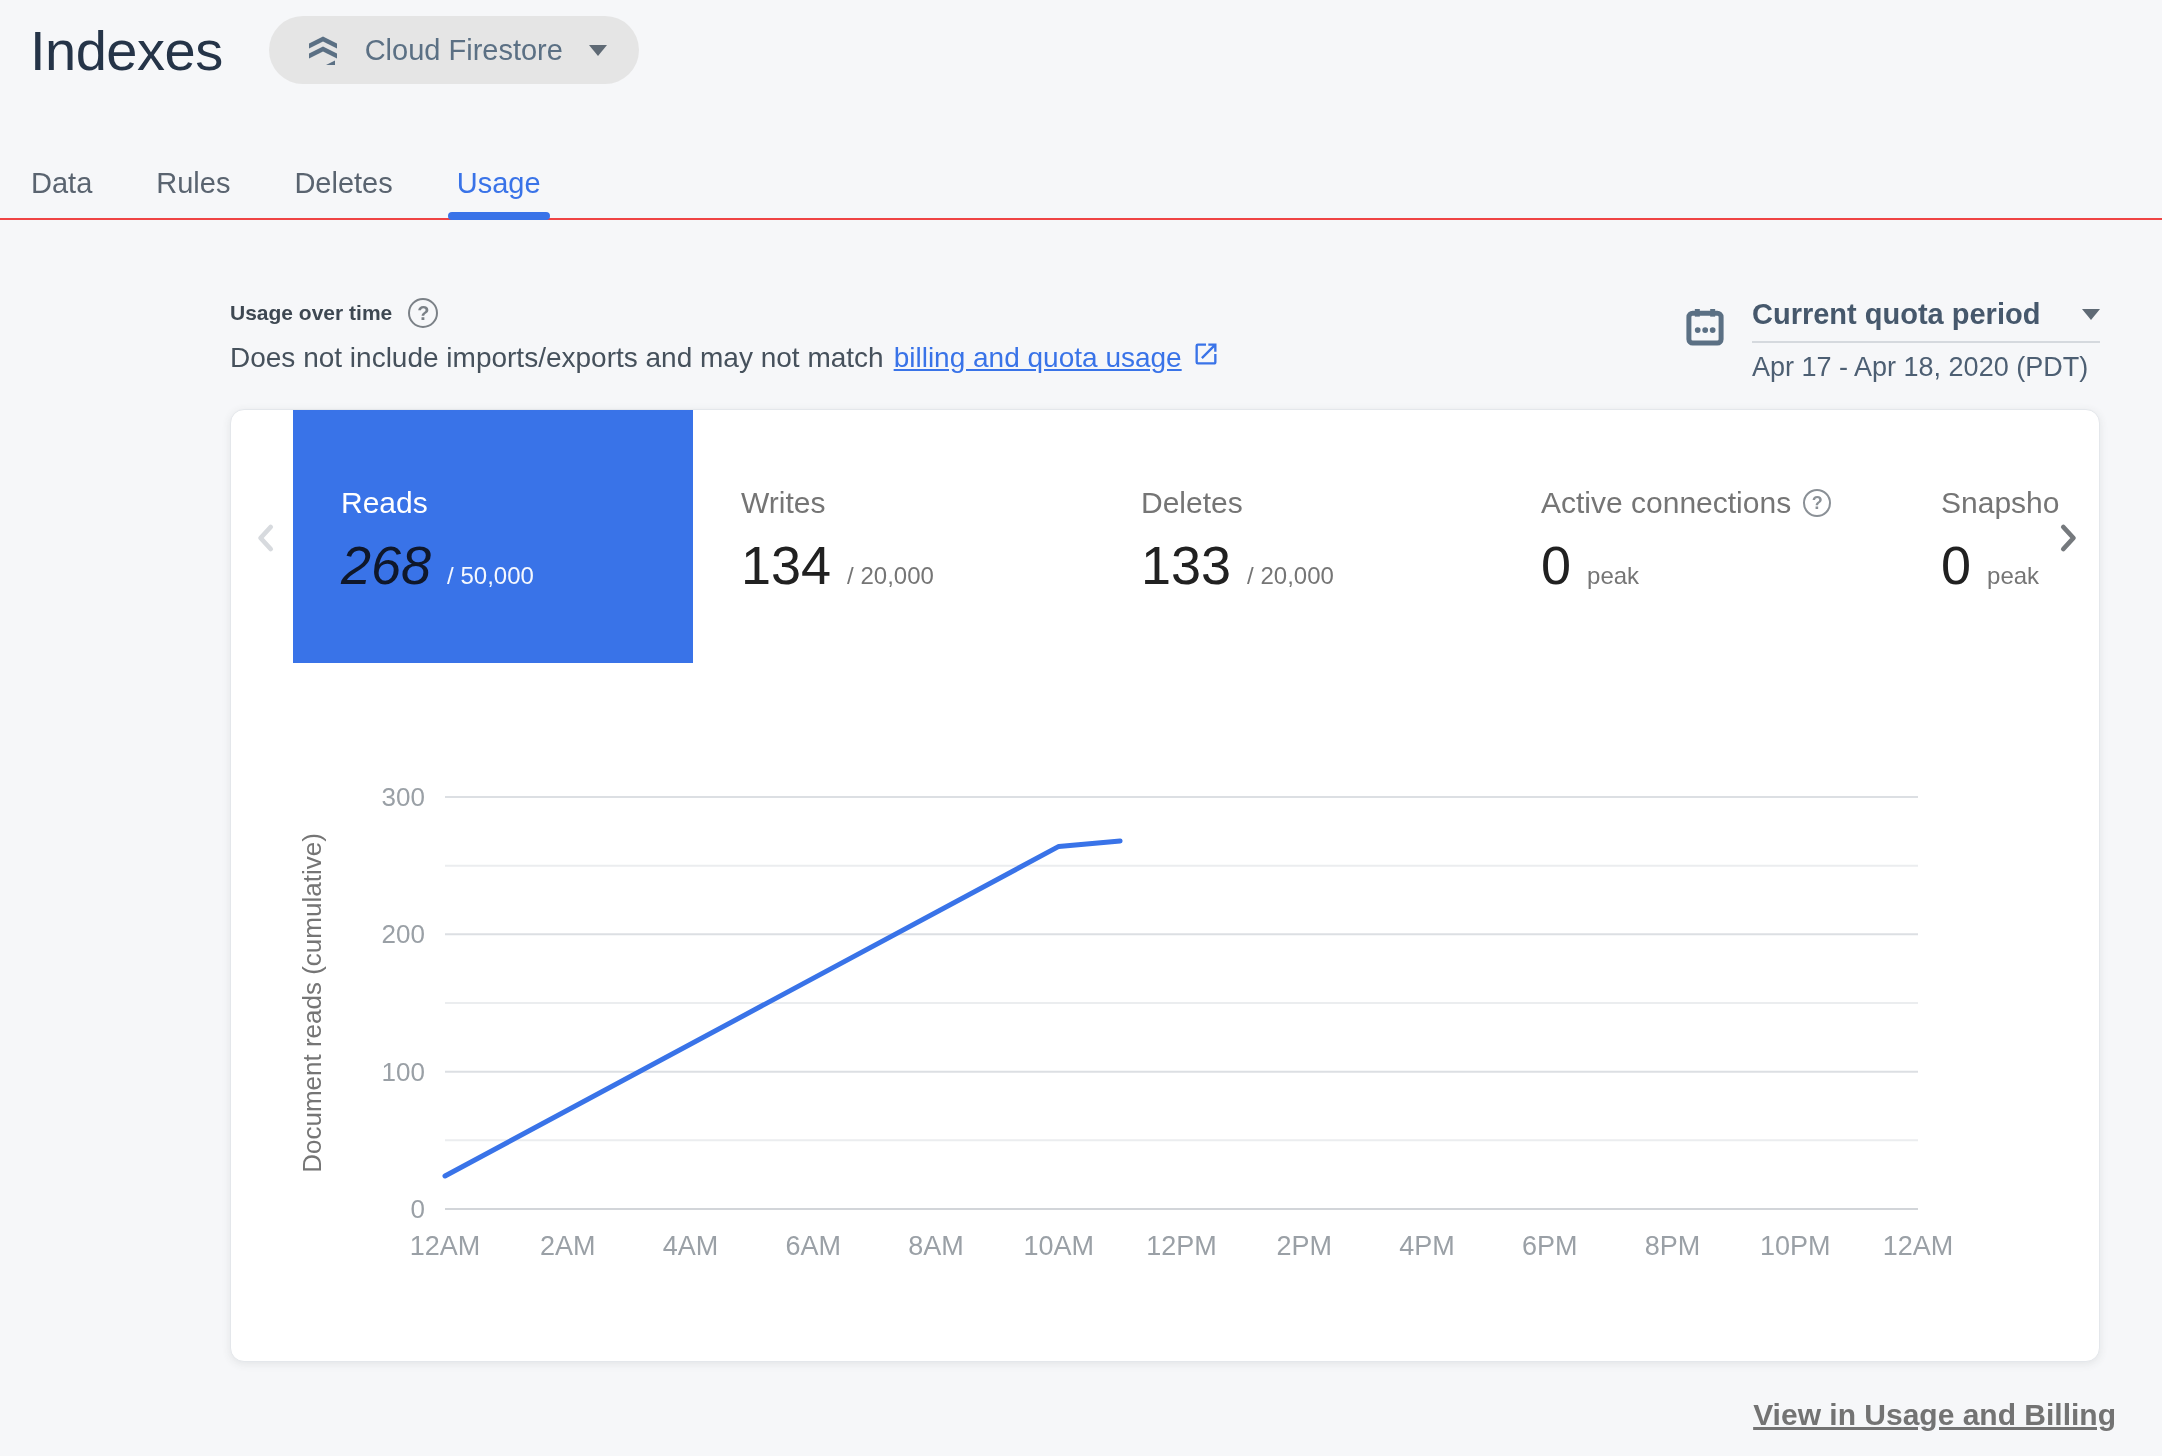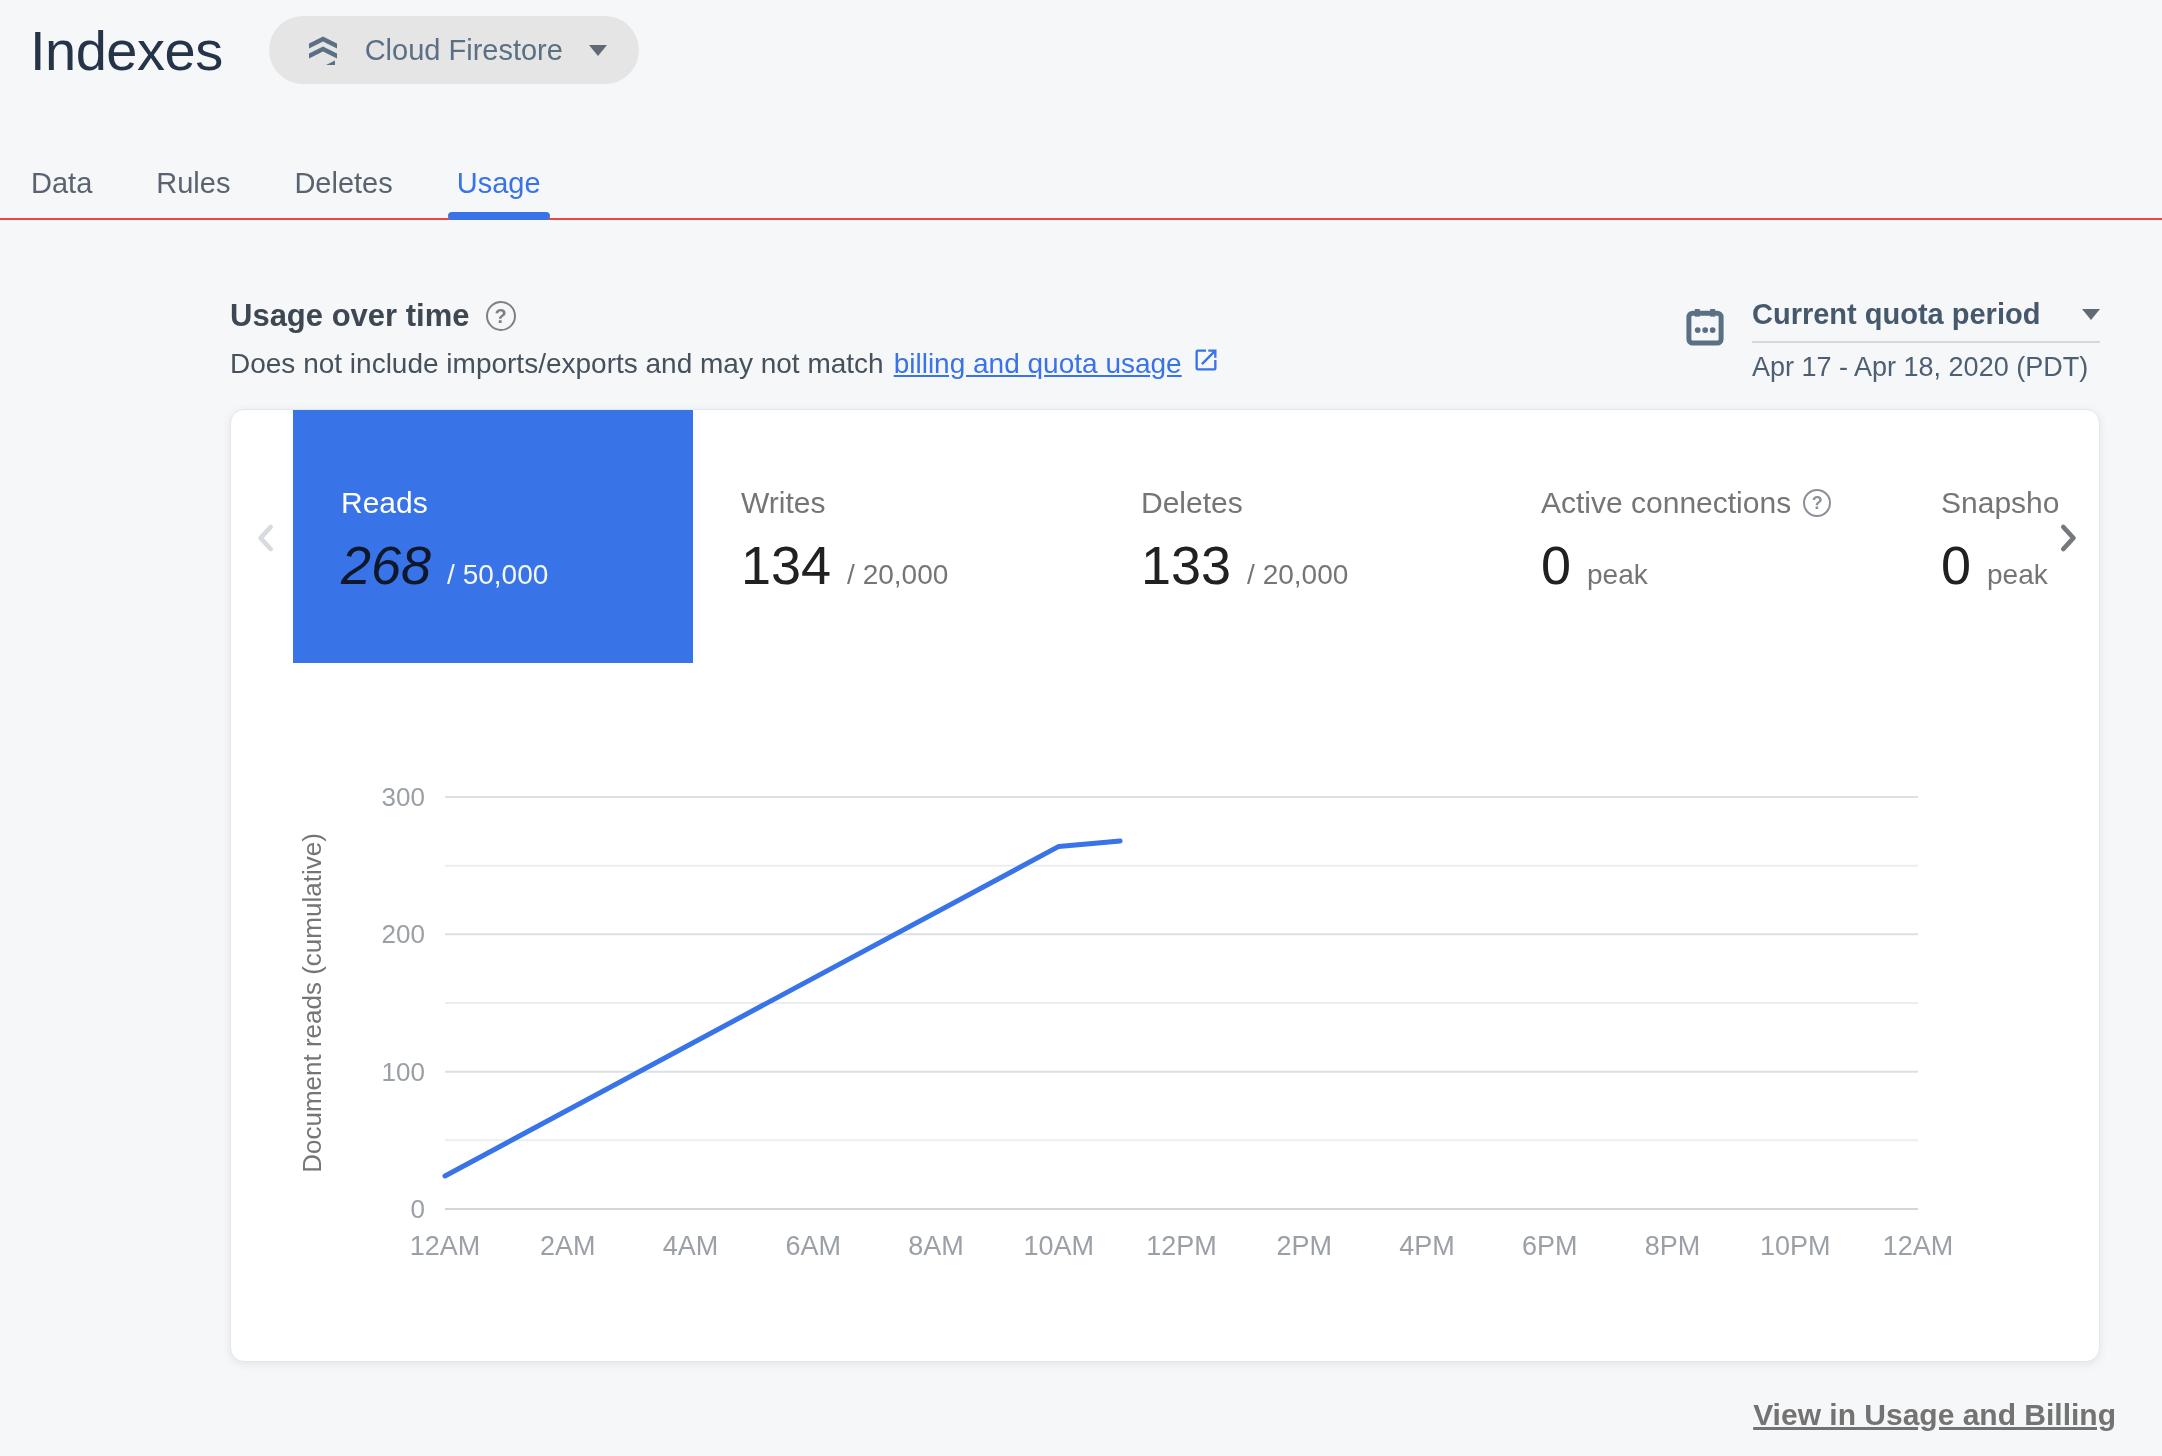--- a/index.html
+++ b/index.html
@@ -22,21 +22,21 @@
           border-bottom:2px solid #ef4444; padding-left:31px; display:flex; gap:64px; }
   .tab { position:relative; display:flex; align-items:center; background:none; border:none; padding:0;
          font-family:inherit; font-size:29px; font-weight:500; color:#5a6470; cursor:pointer; }
   .tab.active { color:#3973e8; }
   .tab.active::after { content:""; position:absolute; left:-9px; right:-9px; bottom:-2px; height:8px;
                        background:#3973e8; border-radius:8px; }
 
   
   .usage-head { position:absolute; left:230px; top:298px; width:1870px; display:flex; justify-content:space-between; }
   .uh-title-row { display:flex; align-items:center; gap:16px; }
-  .uh-title { font-size:31px; font-weight:700; color:#3e4852; }
+  .uh-title { font-size:21px; font-weight:700; color:#3e4852; }
   .help-q { width:30px; height:30px; border-radius:50%; border:2.5px solid #7b8187; color:#7b8187;
             font-size:20px; font-weight:700; display:inline-flex; align-items:center; justify-content:center; flex:0 0 auto; }
   .uh-sub { margin-top:12px; font-size:28px; color:#46515c; display:flex; align-items:center; gap:10px; }
   .inline-link { color:#3973e8; text-decoration:underline; cursor:pointer; }
   .period { display:flex; gap:24px; }
   .calendar-wrap { padding-top:6px; }
   .period-select { width:348px; }
   .ps-top { display:flex; align-items:center; justify-content:space-between;
             border-bottom:2px solid #d5d9de; padding-bottom:10px; cursor:pointer; }
   .ps-label { font-size:29px; font-weight:700; color:#46586c; }
@@ -45,21 +45,21 @@
   
   .card { position:absolute; left:230px; top:409px; width:1870px; height:953px; background:#fff;
           border:1px solid #e4e7eb; border-radius:14px; box-shadow:0 2px 8px rgba(60,64,67,.10); overflow:hidden; }
   .tiles { position:absolute; left:62px; top:0; right:0; height:253px; display:flex; overflow:hidden; }
   .tile { flex:0 0 400px; width:400px; height:253px; padding:76px 0 0 48px; cursor:pointer; }
   .tile.selected { background:#3973e8; }
   .tile-label { font-size:30px; color:#757575; display:flex; align-items:center; gap:12px; white-space:nowrap; }
   .tile.selected .tile-label { color:#fff; }
   .tile-vrow { margin-top:14px; display:flex; align-items:baseline; gap:16px; }
   .tile-value { font-size:54px; color:#212121; }
-  .tile-suffix { font-size:28px; color:#757575; }
+  .tile-suffix { font-size:24px; color:#757575; }
   .tile.selected .tile-value { color:#0f172a;font-style:italic; }
   .tile.selected .tile-suffix { color:rgba(255,255,255,.95); }
   .tile .help-q { width:28px; height:28px; border-color:#8a9096; color:#8a9096; font-size:18px; }
 
   .nav-arrow { position:absolute; top:106px; background:none; border:none; padding:0; cursor:pointer; }
   .nav-arrow.prev { left:14px; }
   .nav-arrow.next { right:10px; }
 
   .chart { position:absolute; left:0; top:351px; width:1870px; height:540px; }
   .chart svg text { font-family:"Liberation Sans", sans-serif; }

